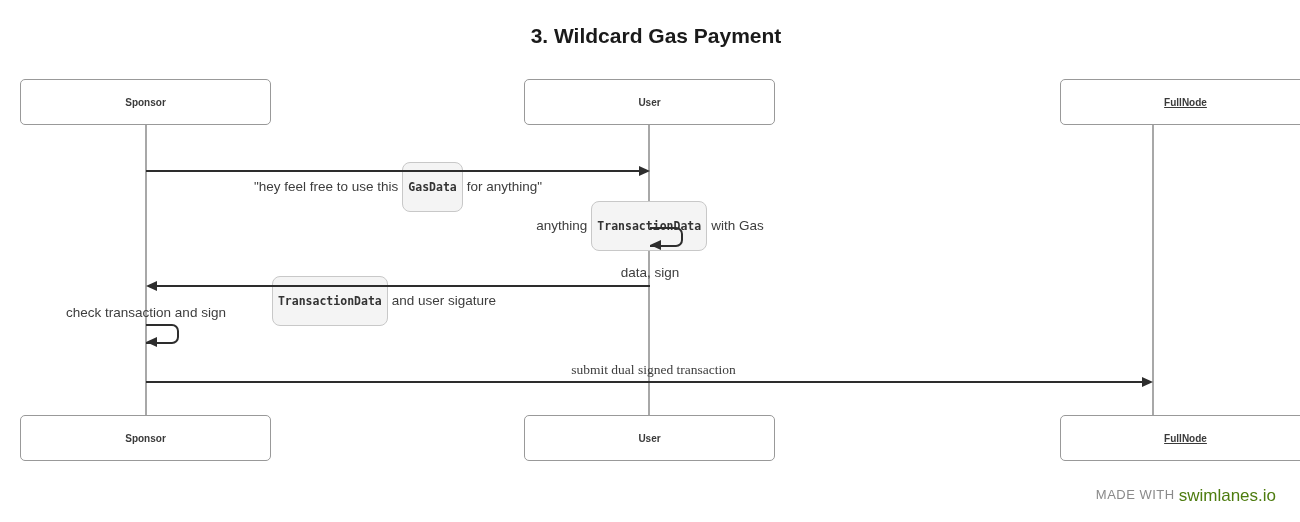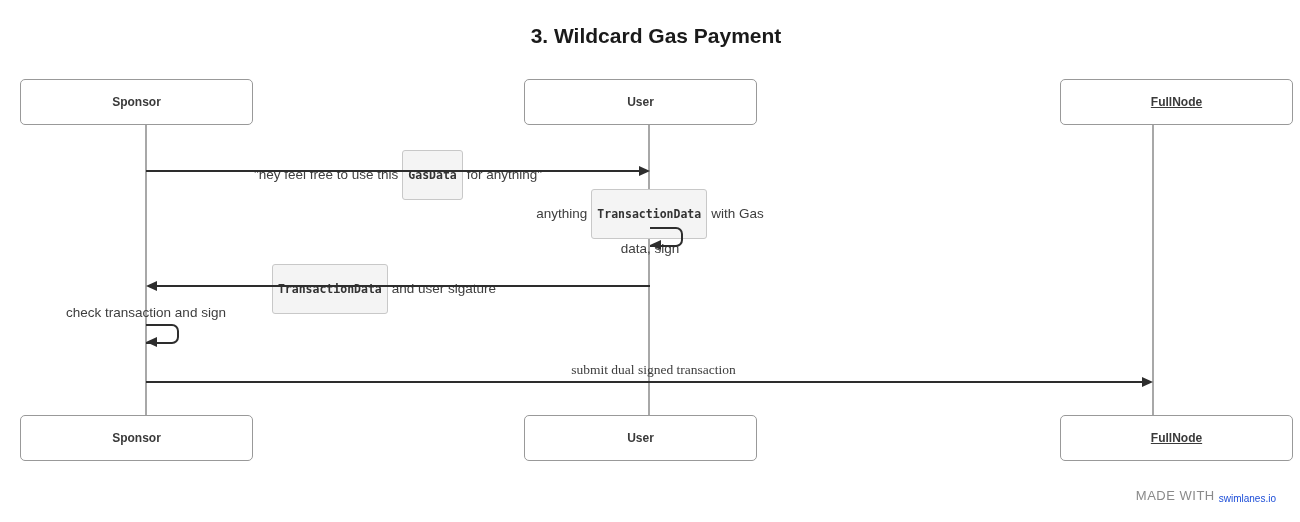--- a/index.html
+++ b/index.html
@@ -21,29 +21,29 @@
     width: 100%;
     text-align: center;
     font-size: 21px;
     font-weight: 700;
     color: #1a1a1a;
     padding-left: 12px;
   }
 
   .actor-box {
     position: absolute;
-    width: 233px;
+    width: 251px;
     height: 46px;
     background: #ffffff;
     border: 1.5px solid #999999;
     border-radius: 5px;
     display: flex;
     align-items: center;
     justify-content: center;
-    font-size: 12px;
+    font-size: 10px;
     font-weight: 700;
     color: #3a3a3a;
   }
   .row-top    { top: 79px; }
   .row-bottom { top: 415px; }
   .col-sponsor  { left: 20px; }
   .col-user     { left: 524px; text-align: center; }
   .col-fullnode { left: 1060px; text-decoration: underline; }
 
   .lifeline {
@@ -66,24 +66,24 @@
   }
 
   .code-chip {
     display: inline-block;
     font-family: "DejaVu Sans Mono", "Liberation Mono", monospace;
     font-size: 11.5px;
     font-weight: 700;
     color: #333333;
     background: #f4f4f4;
     border: 1px solid #c8c8c8;
-    border-radius: 3px;
+    border-radius: 8px;
     padding: 16px 5px;
     line-height: 16px;
-    margin: 0 4px;
+    margin: 12px 4px;
   }
 
   .arrow-line {
     position: absolute;
     height: 0;
     border-top: 2.5px solid #2d2d2d;
   }
   .arrow-head-right {
     position: absolute;
     width: 0; height: 0;
@@ -117,22 +117,22 @@
     white-space: nowrap;
   }
   .footer .made-with {
     font-size: 13px;
     text-transform: uppercase;
     letter-spacing: 0.5px;
     margin-right: 4px;
     vertical-align: 2px;
   }
   .footer .brand {
-    font-size: 10px;
-    color: #1d4ed8;
+    font-size: 17px;
+    color: #4d7c0f;
   }
 </style>
 </head>
 <body>
 
 <div class="canvas">
 
   <div class="diagram-title">3. Wildcard Gas Payment</div>
 
   <div class="lifeline lifeline-sponsor"></div>

